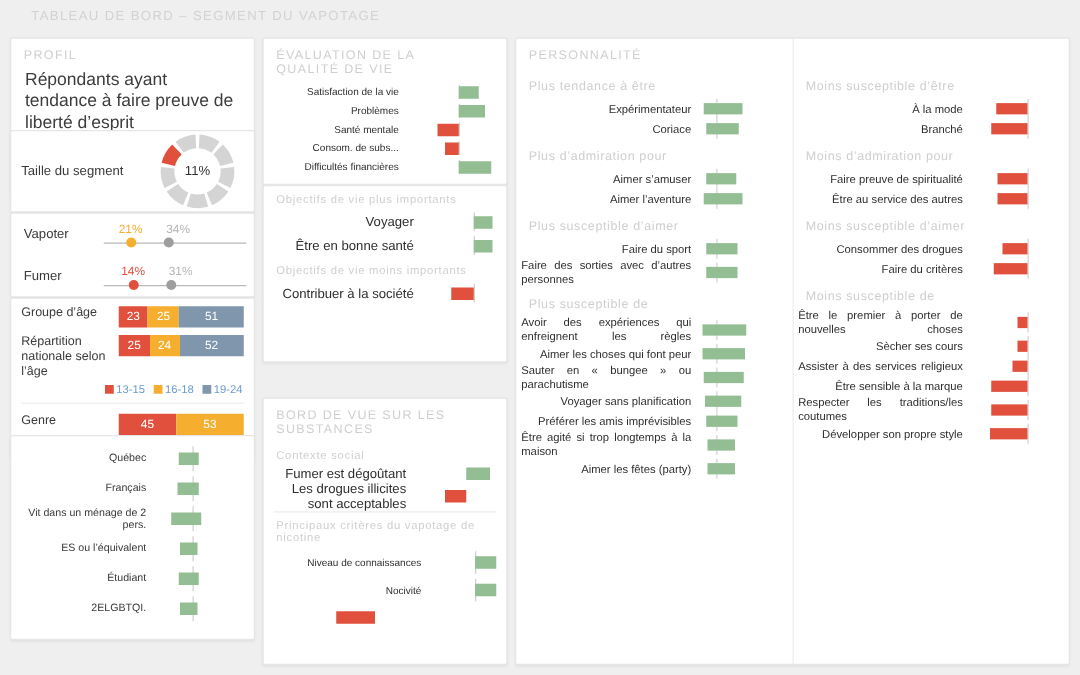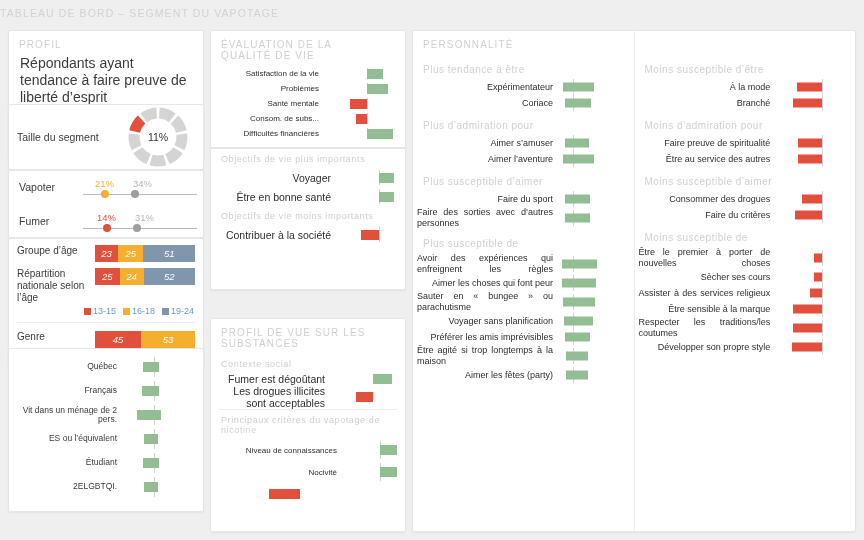--- a/index.html
+++ b/index.html
@@ -6,21 +6,21 @@
   html, body {
     width: 864px; height: 540px;
     background: #efefef;
     font-family: "Liberation Sans", sans-serif;
     overflow: hidden;
   }
   .app { position: relative; width: 864px; height: 540px; }
 
   .dash-header {
     position: absolute; left: 0; top: 0; width: 864px; height: 26px;
-    display: flex; align-items: center; padding-left: 0;
+    display: flex; align-items: center; padding-left: 25px;
     color: #d2d2d2; font-size: 10.5px; letter-spacing: 1.1px;
   }
 
   .card {
     position: absolute; background: #fff; border: 1px solid #e6e6e6;
     border-radius: 2px; box-shadow: 0 1px 2px rgba(0,0,0,0.05);
   }
   .card-title {
     color: #cfcfcf; font-size: 10px; letter-spacing: 1.1px;
     padding: 8px 24px 5px 10px;
@@ -48,21 +48,21 @@
   #vapfum { left: 8px; top: 170px; width: 196px; height: 68px; }
   .vf-row { position: relative; height: 34px; }
   .vf-label { position: absolute; left: 10px; top: 10px; font-size: 10.5px; color: #3a3a3a; }
   .vf-track { position: absolute; left: 74px; right: 6px; top: 23px; height: 1px; background: #b9b9b9; }
   .vf-dot { position: absolute; width: 8px; height: 8px; border-radius: 50%; top: 19px; }
   .vf-num { position: absolute; top: 7px; font-size: 9.5px; }
 
   #age { left: 8px; top: 238px; width: 196px; height: 130px; }
   .age-row { display: flex; align-items: flex-start; padding: 6px 8px 0 8px; }
   .age-label { font-size: 10px; color: #3a3a3a; width: 78px; line-height: 12px; }
-  .stack { display: flex; height: 17px; flex: 1; font-style: italic; }
+  .stack { display: flex; height: 17px; flex: 1; }
   .stack div { display: flex; align-items: center; justify-content: center; color: #fff; font-size: 9.5px; }
   .legend { display: flex; justify-content: flex-end; gap: 7px; padding: 2px 9px 0 0; font-size: 9px; color: #6b9bd1; }
   .legend span.sw { display: inline-block; width: 7px; height: 7px; margin-right: 2px; }
   .legend i { font-style: normal; display: flex; align-items: center; }
 
   #demo { left: 8px; top: 348px; width: 196px; height: 164px; padding-top: 6px; }
   .demo-row { display: flex; align-items: center; height: 24px; padding: 0 14px 0 4px; }
   .demo-label { font-size: 8.5px; color: #3a3a3a; text-align: right; width: 104px; line-height: 9.5px; }
   .div-chart { position: relative; flex: 1; height: 100%; }
   .div-axis { position: absolute; top: 2px; bottom: 2px; width: 1px; background: #cfcfcf; }
@@ -302,21 +302,21 @@
           <div class="obj-label">Contribuer à la société</div>
           <div class="div-chart">
             <div class="div-axis" style="left:72%"></div>
             <div class="div-bar" style="right:28%;width:26.349999999999998%;background:#e0503c"></div>
           </div>
         </div>
       </div>
   </div>
 
   <div class="card" id="substances">
-    <div class="card-title">PROFIL DE VUE SUR LES SUBSTANCES</div>
+    <div class="card-title">BORD DE VUE SUR LES SUBSTANCES</div>
     <div class="sub-title">Contexte social</div>
     <div id="sub-social">
         <div class="sub-row">
           <div class="sub-label">Fumer est dégoûtant</div>
           <div class="div-chart">
             <div class="div-axis" style="left:66%"></div>
             <div class="div-bar" style="left:66%;width:27.2%;background:#93be93"></div>
           </div>
         </div>
         <div class="sub-row">

